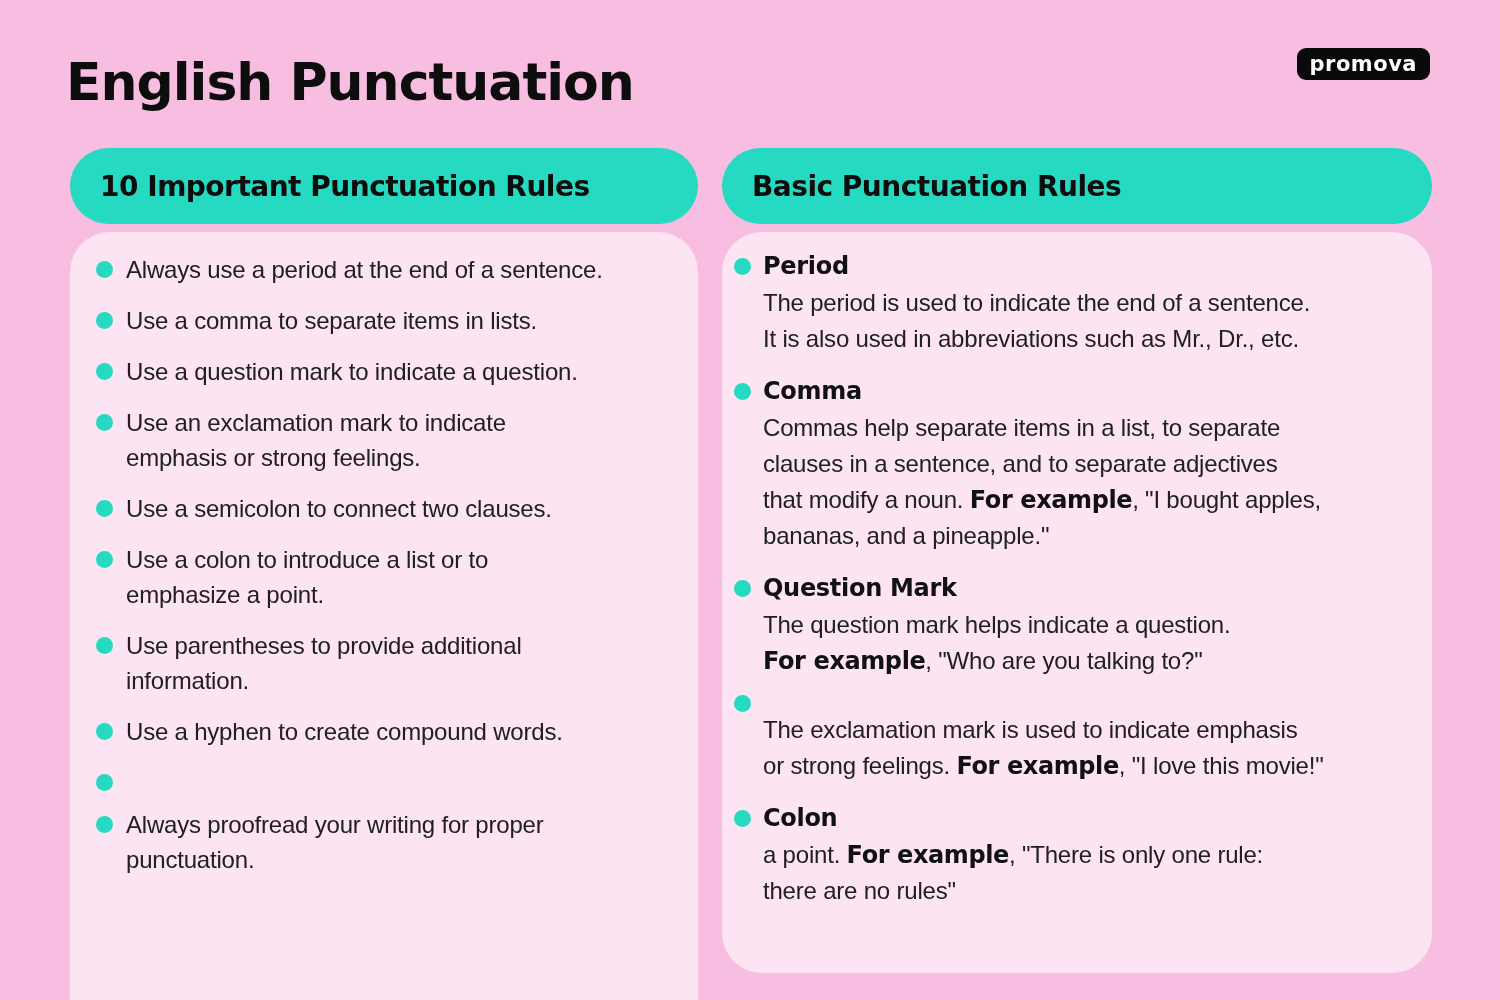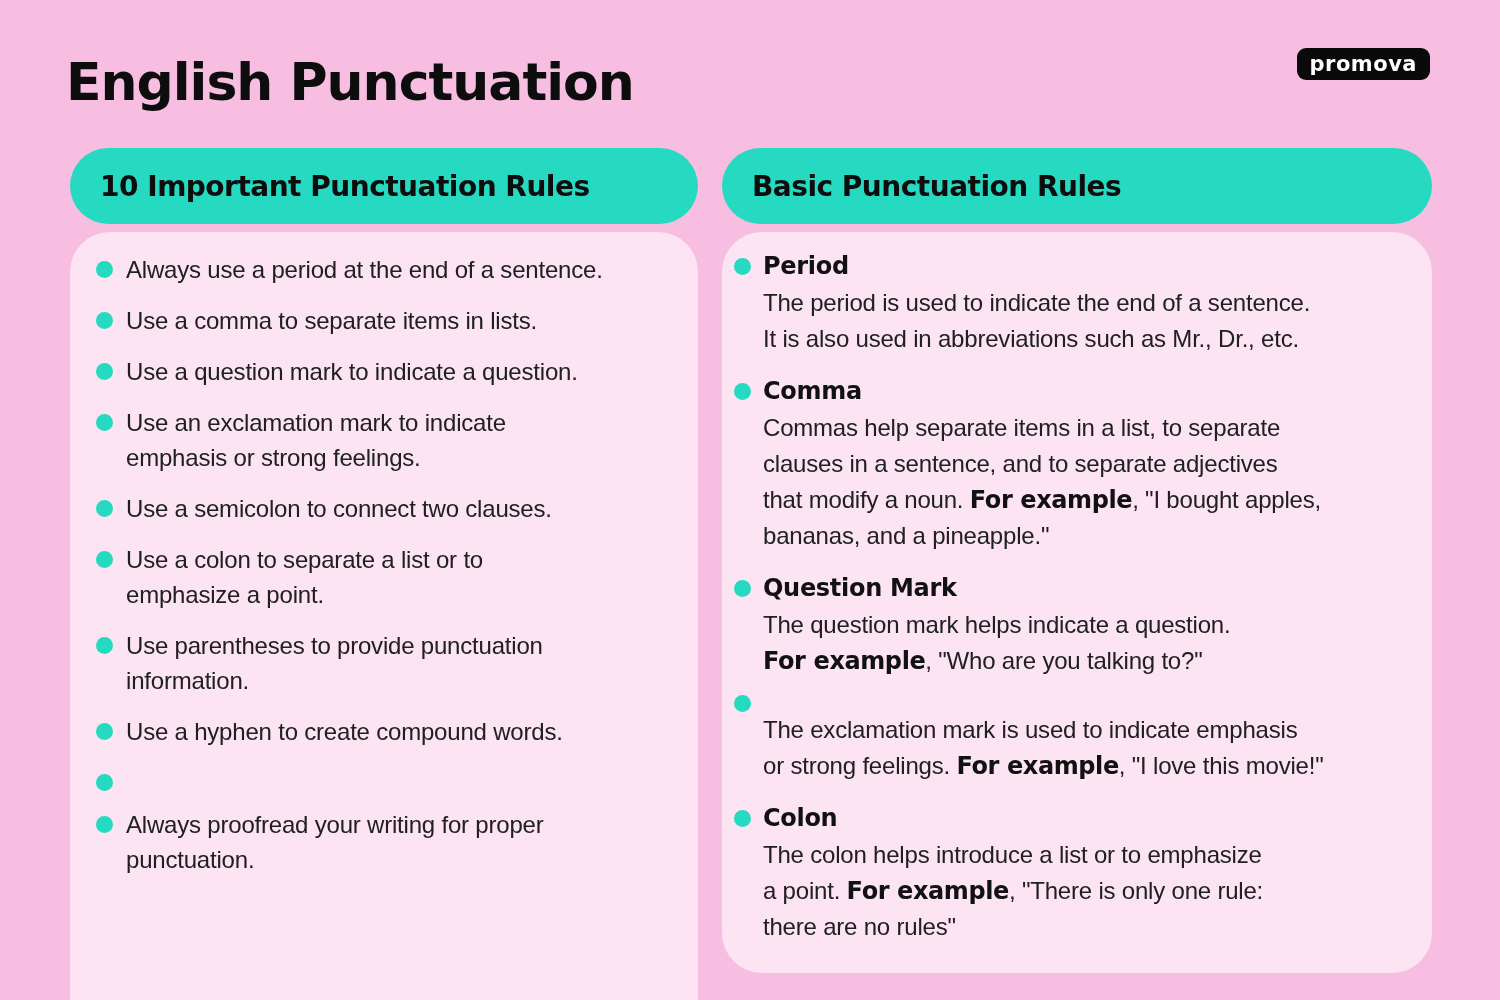--- a/index.html
+++ b/index.html
@@ -136,28 +136,28 @@
         </li>
       <li>
           <span class="dot"></span>
           <div class="item-text">
             <div class="line"><span>Use a semicolon to connect two clauses.</span></div>
           </div>
         </li>
       <li>
           <span class="dot"></span>
           <div class="item-text">
-            <div class="line"><span>Use a colon to separate a list or to</span></div>
+            <div class="line"><span>Use a colon to introduce a list or to</span></div>
             <div class="line"><span>emphasize a point.</span></div>
           </div>
         </li>
       <li>
           <span class="dot"></span>
           <div class="item-text">
-            <div class="line"><span>Use parentheses to provide punctuation</span></div>
+            <div class="line"><span>Use parentheses to provide additional</span></div>
             <div class="line"><span>information.</span></div>
           </div>
         </li>
       <li>
           <span class="dot"></span>
           <div class="item-text">
             <div class="line"><span>Use a hyphen to create compound words.</span></div>
           </div>
         </li>
       <li>
@@ -219,19 +219,18 @@
           <div class="line"><span>The exclamation mark is used to indicate emphasis</span></div>
           <div class="line"><span>or strong feelings. </span><span class="b">For example</span><span>, "I love this movie!"</span></div>
         </div>
     </div>
     <div class="def-item">
       <div class="def-head">
           <span class="dot"></span>
           <span class="term">Colon</span>
         </div>
       <div class="def-body">
-          <div class="line"><span>The colon helps introduce a list or to emphasize</span></div>
           <div class="line"><span>a point. </span><span class="b">For example</span><span>, "There is only one rule:</span></div>
           <div class="line"><span>there are no rules"</span></div>
         </div>
     </div>
   </div>
 </section>
 
 </body></html>

